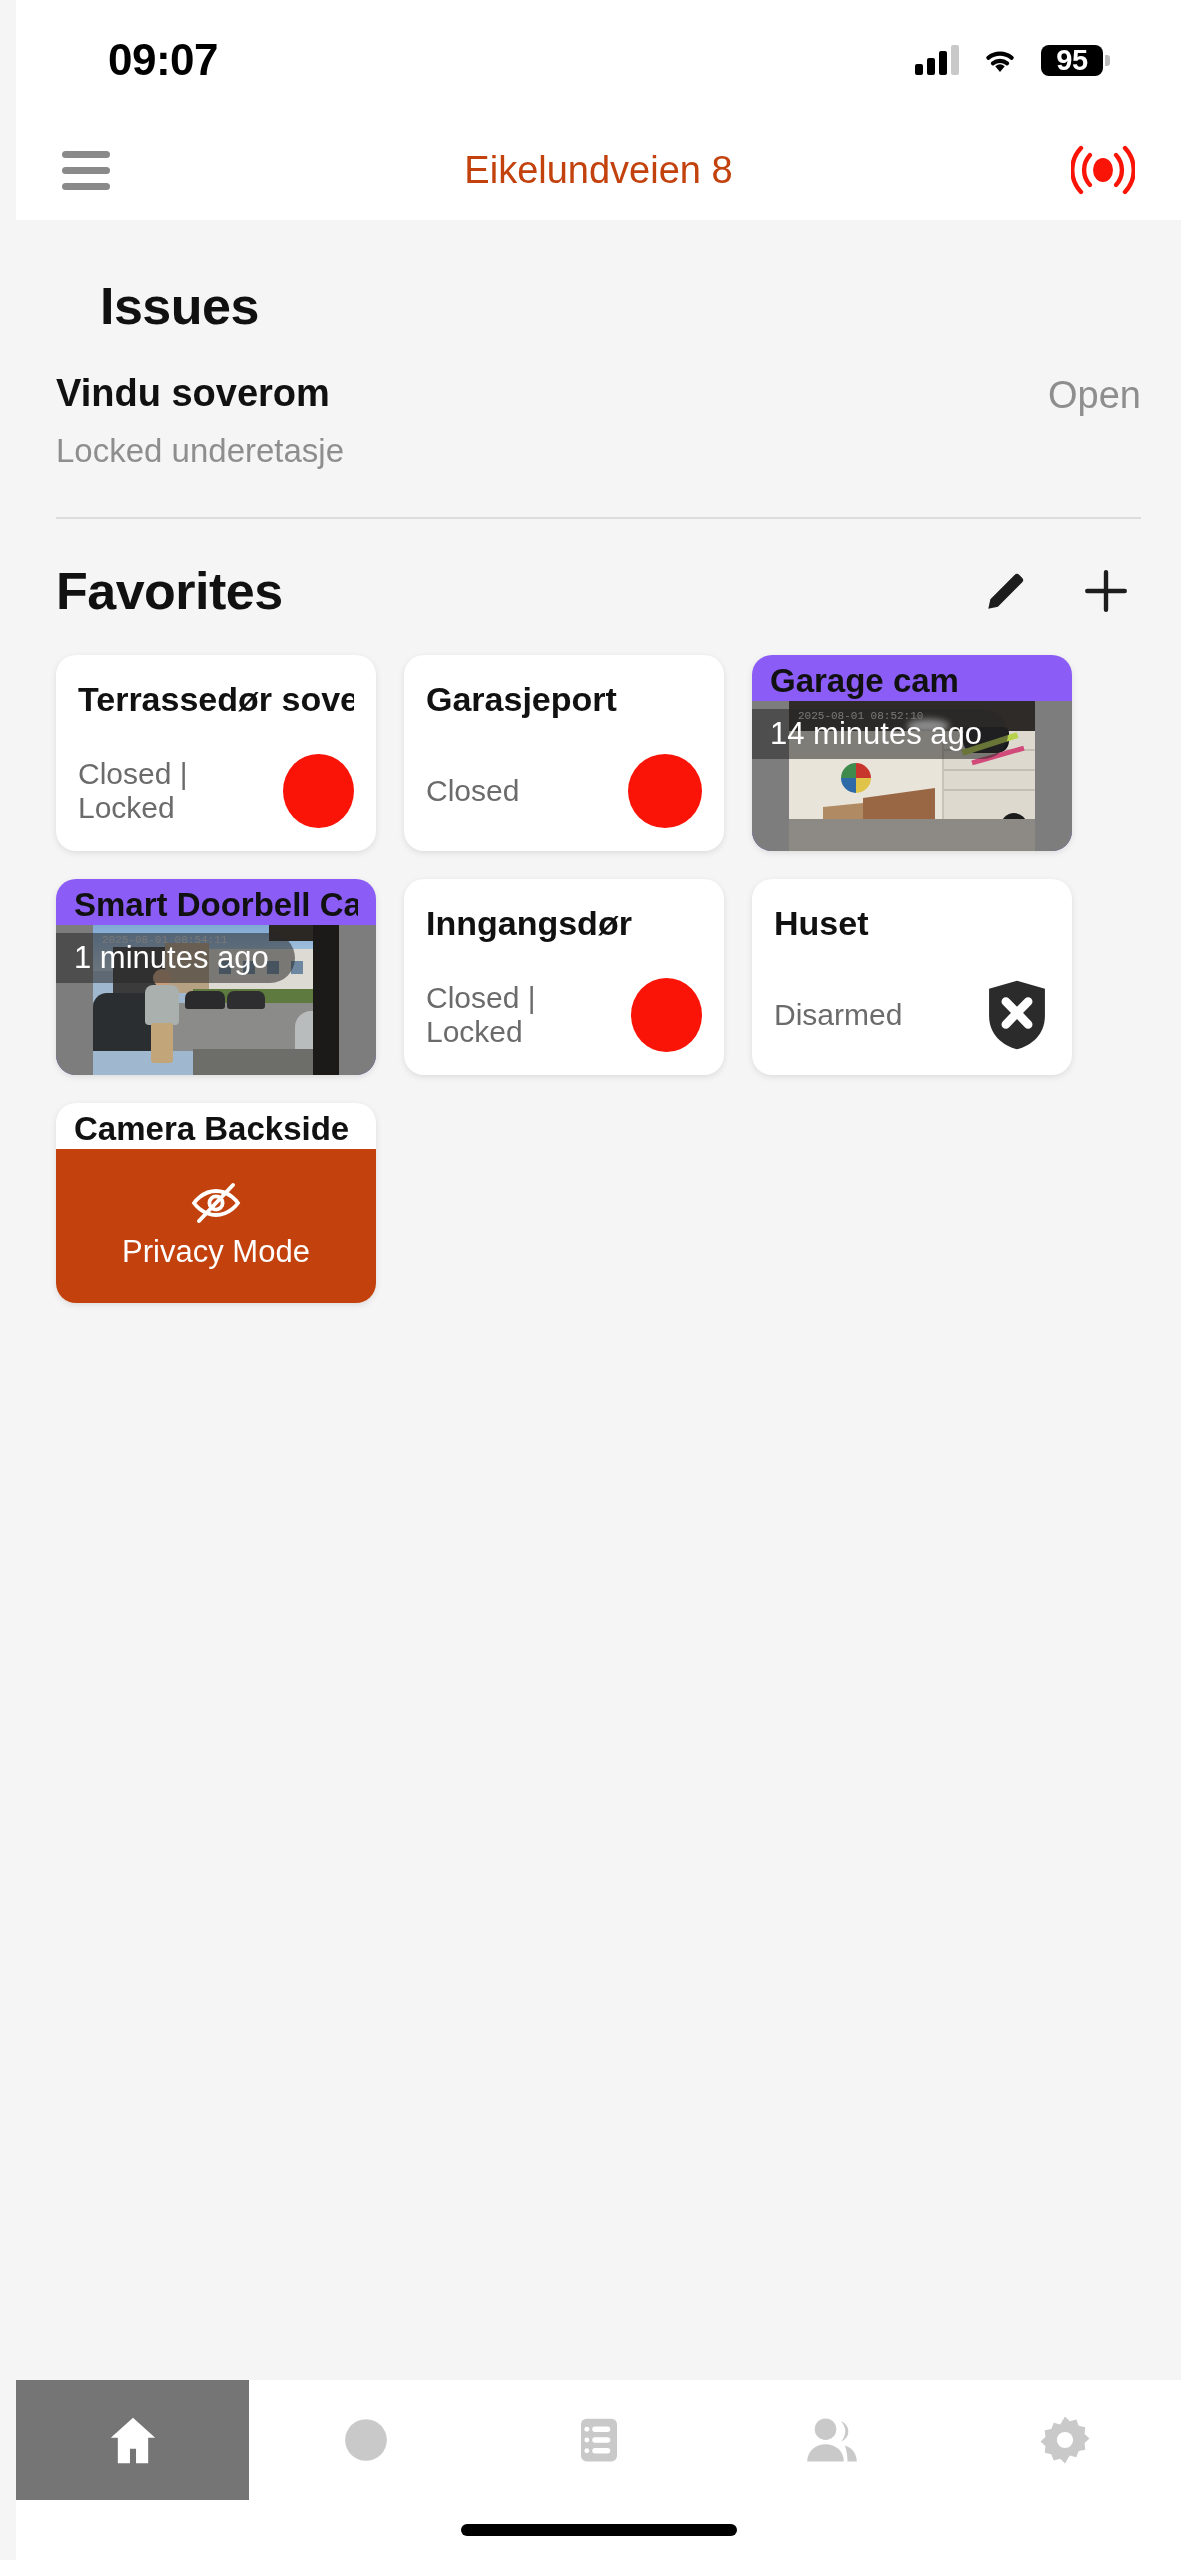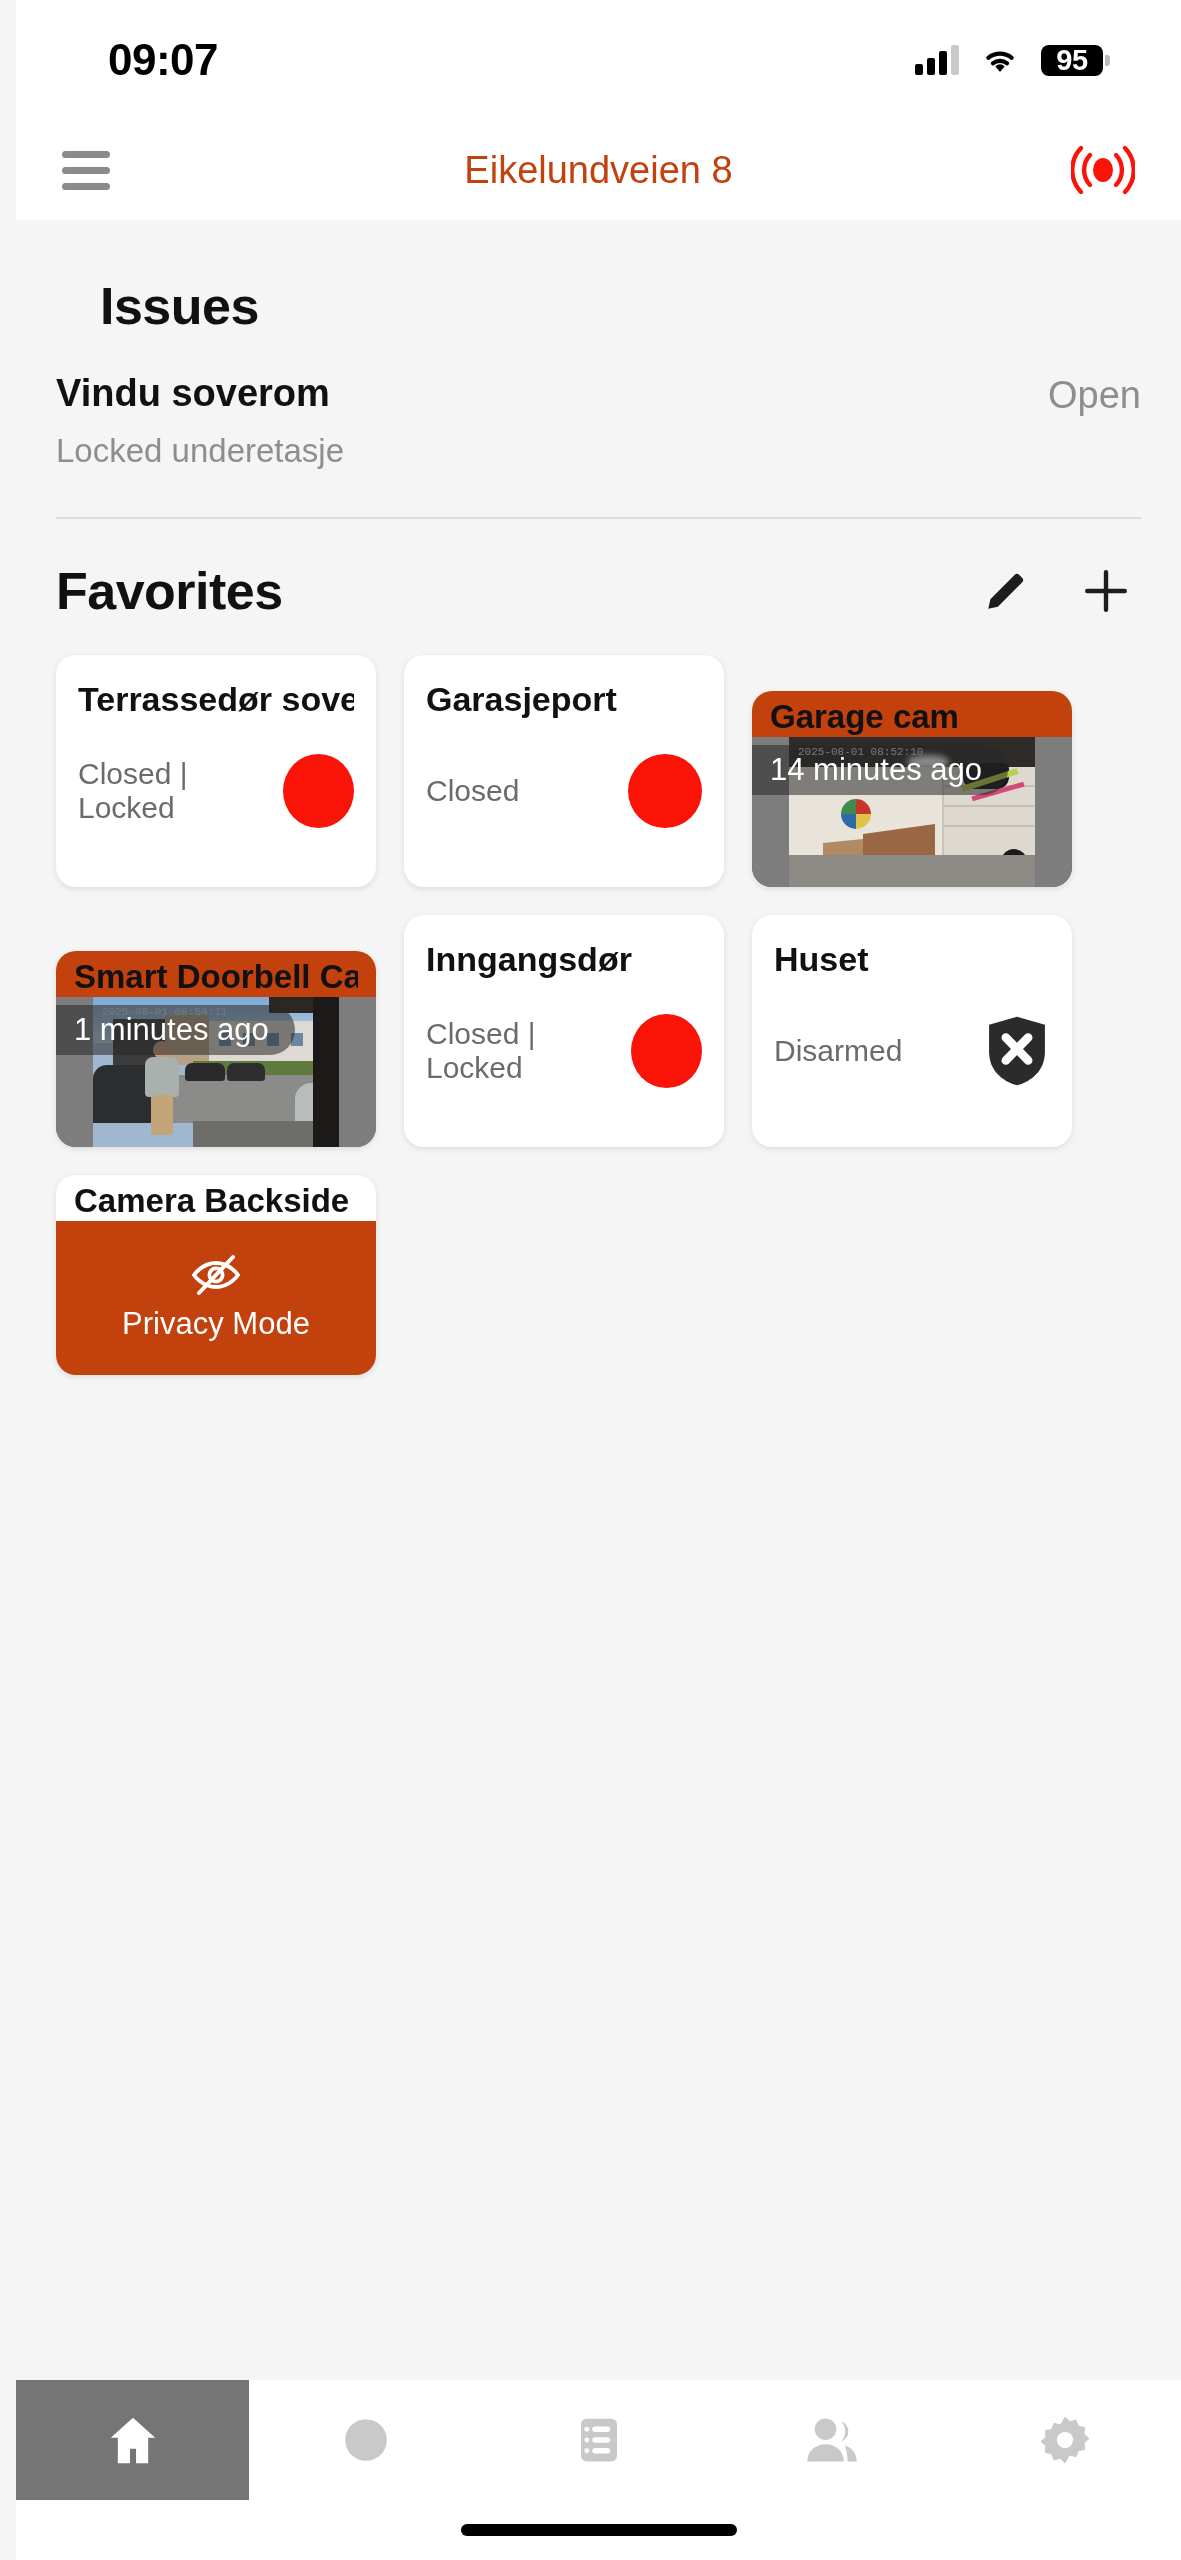--- a/index.html
+++ b/index.html
@@ -76,22 +76,22 @@
     overflow: hidden; cursor: pointer;
   }
   .card-status { height: 196px; display: flex; flex-direction: column; padding: 24px 22px 22px 22px; }
   .card-title { font-size: 34px; font-weight: bold; color: #111; line-height: 1.2; white-space: nowrap; overflow: hidden; }
   .card-bottom { margin-top: auto; display: flex; align-items: center; min-height: 76px; }
   .card-state { font-size: 30px; color: #6b6b6b; }
   .indicator { margin-left: auto; width: 74px; height: 74px; border-radius: 50%; }
   .shield-wrap { margin-left: auto; width: 66px; height: 74px; position: relative; }
 
   
-  .card-cam { width: 320px; border-radius: 20px; background: #c2410c; overflow: hidden;
-              box-shadow: 0 2px 6px rgba(0,0,0,0.10); cursor: pointer; margin-top: 36px; }
+  .card-cam { width: 320px; border-radius: 20px; background: #8b5cf6; overflow: hidden;
+              box-shadow: 0 2px 6px rgba(0,0,0,0.10); cursor: pointer; }
   .cam-head { height: 46px; padding: 6px 18px 0 18px; }
   .cam-head .card-title { font-size: 33px; }
   .cam-body { position: relative; height: 150px; background: #7d7d7d; overflow: hidden; }
   .cam-pill {
     position: absolute; left: 0; top: 8px; z-index: 4;
     background: rgba(40,40,40,0.55); color: #fff;
     border-radius: 0 36px 36px 0; padding: 7px 26px 7px 18px;
     font-size: 31px; white-space: nowrap;
   }
   .cam-ts { position: absolute; z-index: 3; font-size: 11px; color: #d9d9d9; font-family: "Liberation Mono", monospace; }

